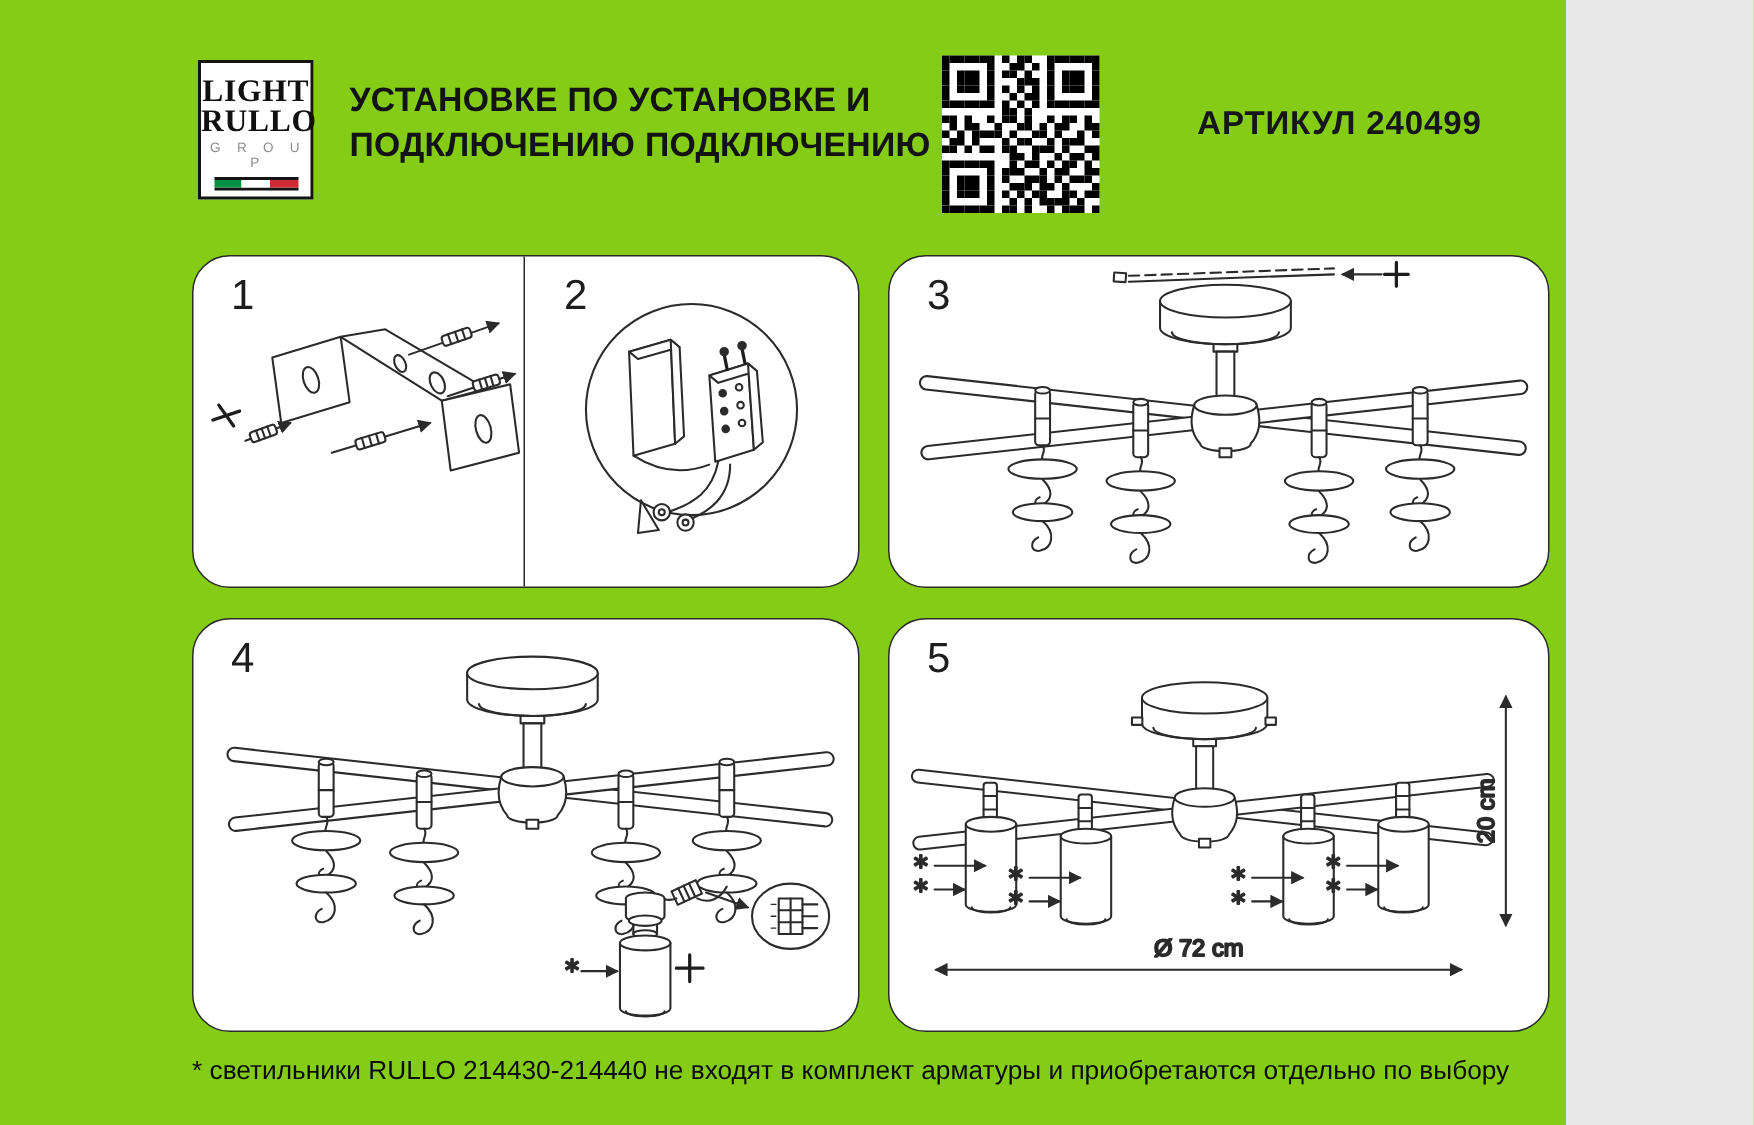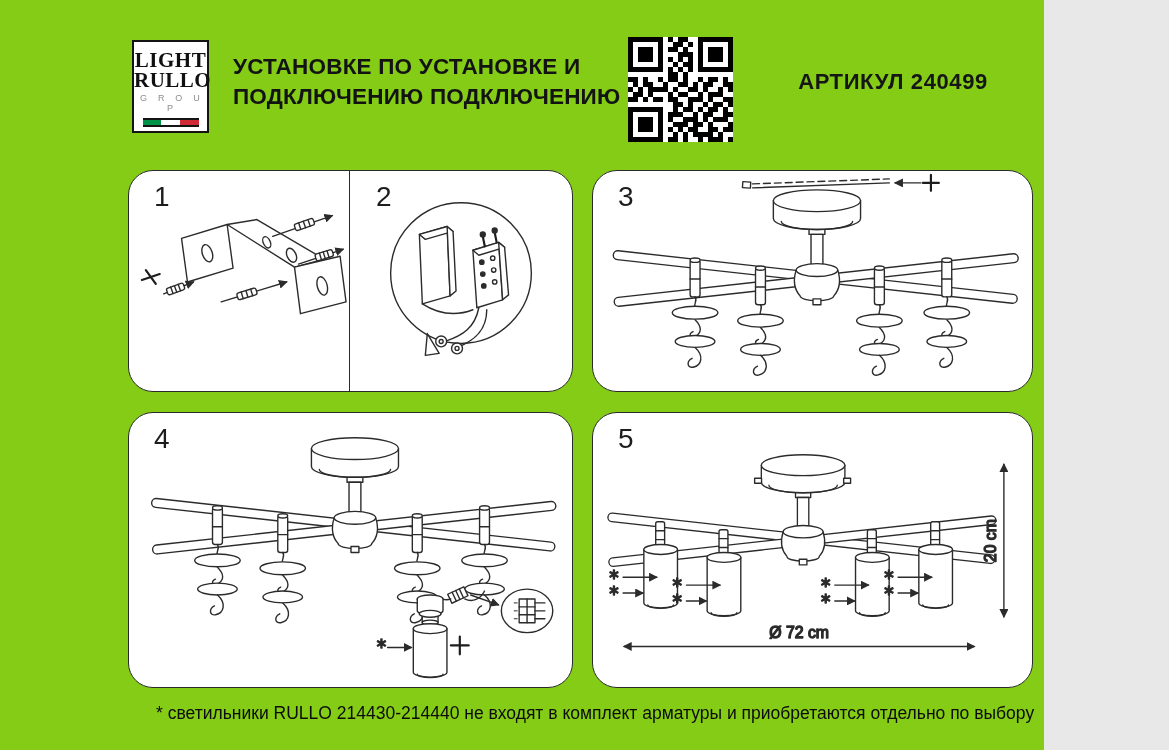--- a/index.html
+++ b/index.html
@@ -38,21 +38,21 @@
   .diagram{position:absolute;left:0;top:0;width:100%;height:100%;}
 
   
   .ln{stroke:#2b2b2b;stroke-width:1.4;fill:none;stroke-linecap:round;stroke-linejoin:round;}
   .wh{fill:#ffffff;}
   .bold-ln{stroke:#1d1d1d;stroke-width:2.2;fill:none;stroke-linecap:round;}
   .ast{font-family:"DejaVu Sans",sans-serif;font-size:19px;fill:#1a1a1a;}
   .dim{font-family:"Liberation Sans",sans-serif;font-size:16px;fill:#111;}
 
   
-  .footnote{position:absolute;left:128px;top:703px;width:930px;font-size:17.5px;color:#0c0c0c;margin-left:28px;}
+  .footnote{position:absolute;left:128px;top:703px;width:930px;font-size:17.5px;color:#0c0c0c;}
 </style>
 </head>
 <body>
 
 <div class="page">
 
   <svg width="0" height="0" style="position:absolute" aria-hidden="true">
     <defs>
       <marker id="ah" viewBox="0 0 10 10" refX="8.5" refY="5" markerWidth="6.5" markerHeight="6.5" orient="auto-start-reverse">
         <path d="M0,0 L10,5 L0,10 Z" fill="#2b2b2b"></path>

